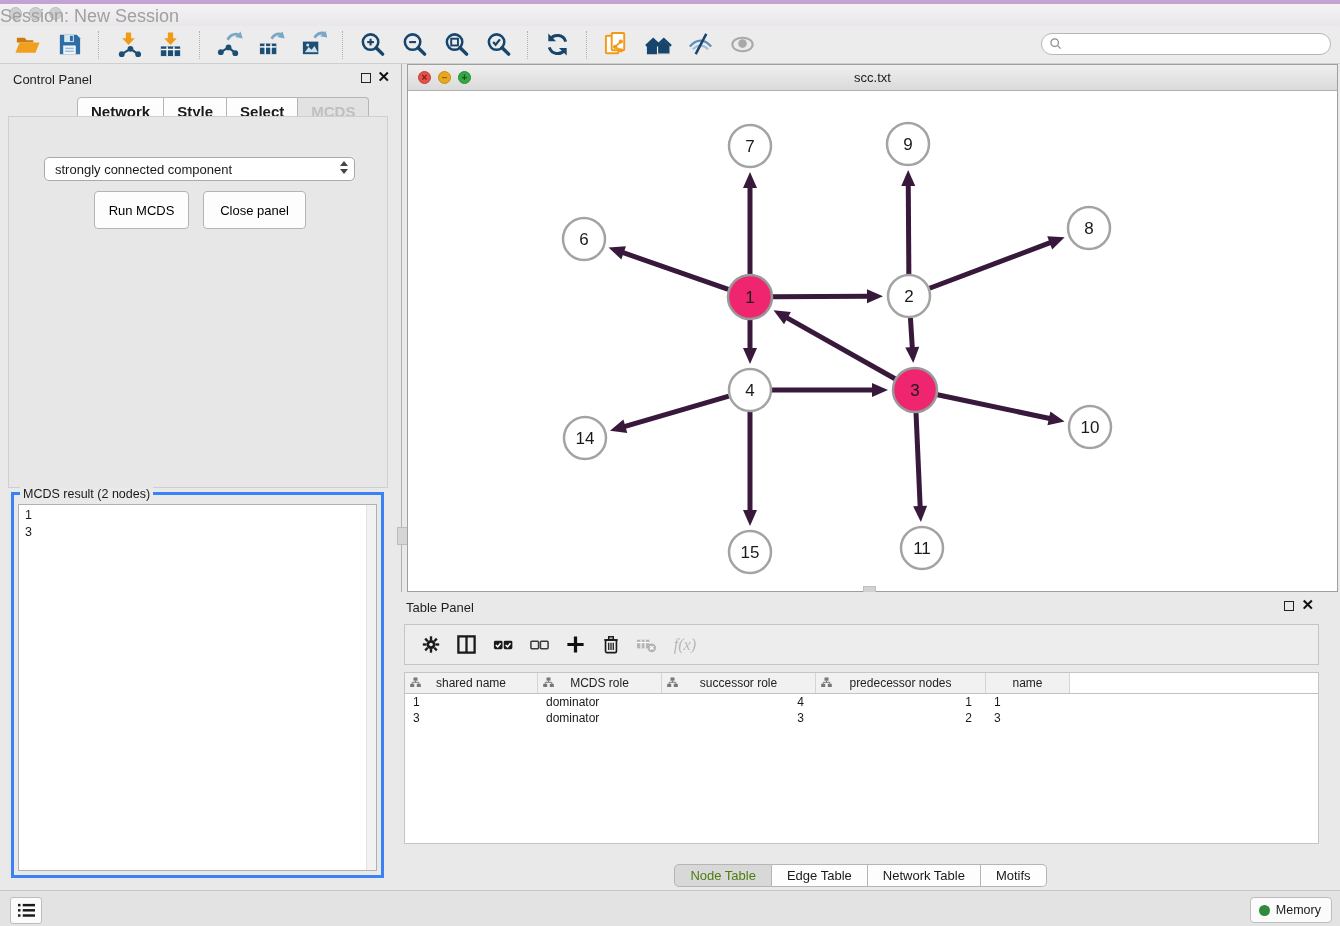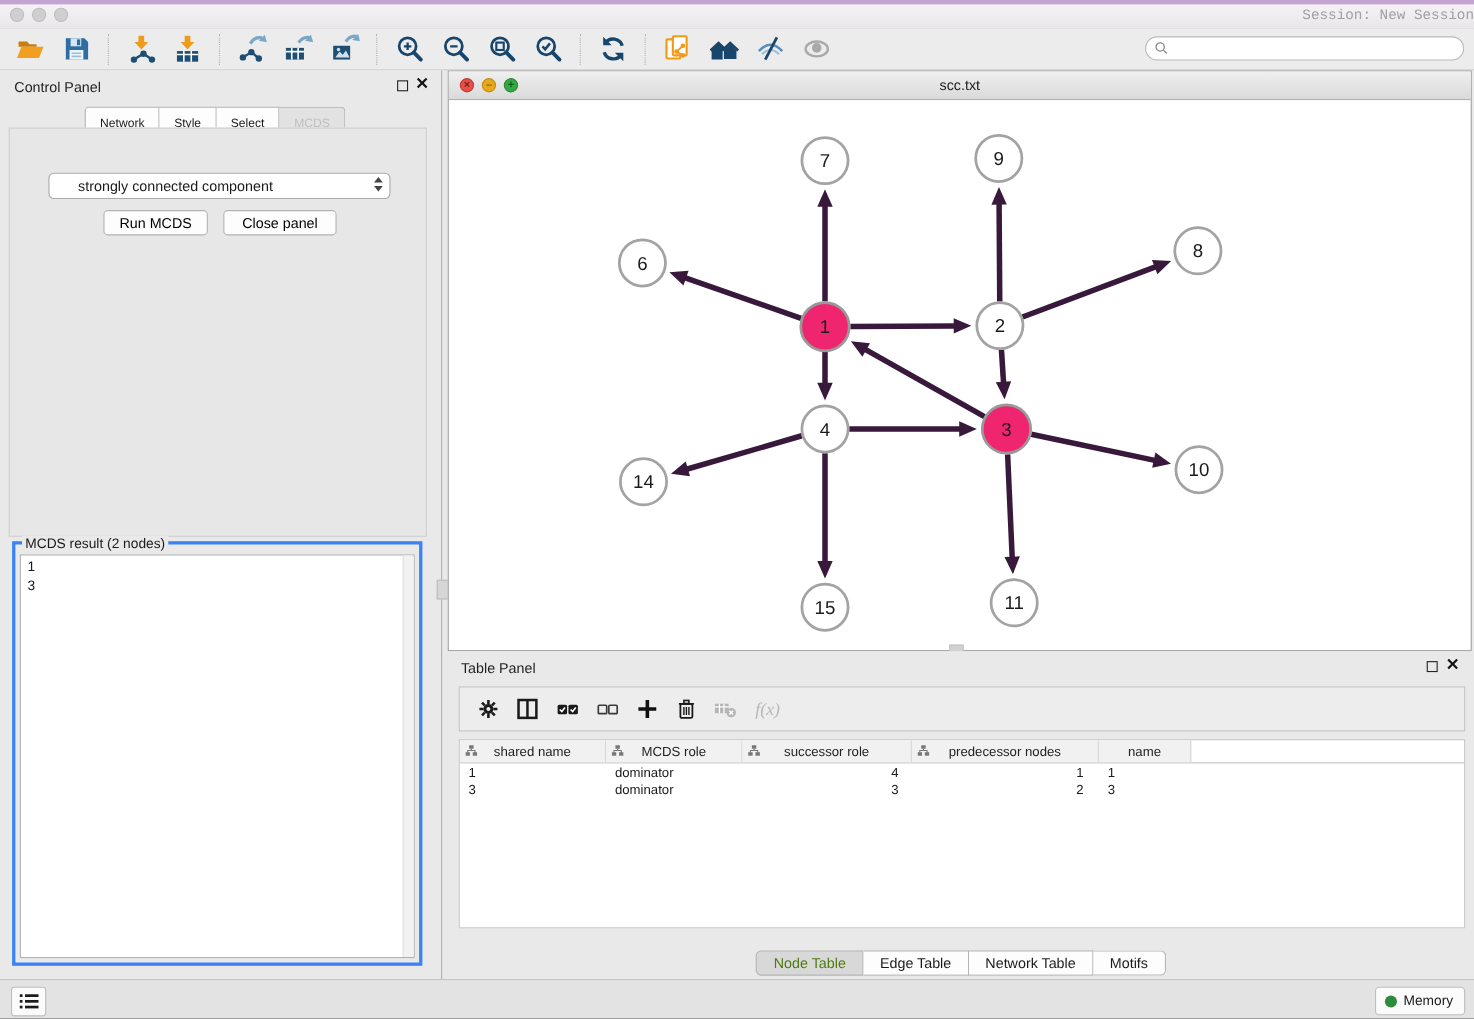--- a/index.html
+++ b/index.html
@@ -4,77 +4,77 @@
 <style>
   html,body{margin:0;padding:0;background:#555;}
   #app{position:relative;width:1340px;height:926px;background:#e9e9e9;overflow:hidden;
        font-family:"Liberation Sans",sans-serif;color:#1a1a1a;}
   
   .titlebar{position:absolute;left:0;top:0;width:100%;height:26px;
             background:linear-gradient(#f6f4f7,#e9e7ea);border-bottom:1px solid #c6c6c6;}
   .titlebar .purple{position:absolute;left:0;top:0;width:100%;height:4px;background:#c2a3d1;}
   .titlebar .tl{position:absolute;top:7px;width:13px;height:13px;border-radius:50%;
                 background:#cfcfcf;border:1px solid #bdbdbd;box-sizing:border-box;}
-  .titlebar .title{position:absolute;left:0;right:0;top:6px;text-align:right;
-                   font-size:13px;color:#a0a0a0;font-family:Liberation Mono, monospace;}
+  .titlebar .title{position:absolute;left:0;right:0;top:6px;text-align:left;
+                   font-size:18px;color:#a0a0a0;}
   
   .toolbar{position:absolute;left:0;top:26px;width:100%;height:38px;background:#ececec;
            border-bottom:1px solid #cfcfcf;display:flex;align-items:center;padding-left:6px;box-sizing:border-box;}
   .tb-btn{width:34px;height:32px;display:flex;align-items:center;justify-content:center;margin:0 4px;}
   .tb-btn svg{width:27px;height:27px;}
   .tb-sep{width:0;height:28px;border-left:1px dotted #b2b2b2;margin:0 8px;}
   .search{position:absolute;right:9px;top:7px;width:290px;height:22px;background:#fff;
           border:1px solid #b8b8b8;border-radius:12px;display:flex;align-items:center;padding-left:7px;box-sizing:border-box;}
   .search svg{width:14px;height:14px;}
   .search input{border:none;outline:none;flex:1;font-size:12px;background:transparent;}
   
   .cpanel{position:absolute;left:0;top:64px;width:402px;height:826px;background:#e9e9e9;
           border-right:1px solid #b0b0b0;box-sizing:border-box;}
   .panel-head{position:relative;height:28px;}
   .panel-head .ph-title{position:absolute;left:13px;top:8px;font-size:13px;color:#1f1f1f;}
   .float-ic{position:absolute;top:9px;width:10px;height:10px;border:1.6px solid #222;box-sizing:border-box;}
   .close-ic{position:absolute;top:5px;font-size:15px;font-weight:bold;color:#111;line-height:16px;}
   .cp-tabs{position:absolute;left:77px;top:33px;display:flex;}
   .cp-tab{height:20px;line-height:20px;padding:4px 13px;background:#fdfdfd;border:1px solid #b5b5b5;
-          border-left:none;font-size:11px;}
+          border-left:none;font-size:15px;font-weight:bold;}
   .cp-tab:first-child{border-left:1px solid #b5b5b5;border-radius:4px 0 0 4px;}
   .cp-tab:last-child{border-radius:0 4px 4px 0;}
   .cp-tab.active{background:#e2e2e2;color:#bfbfbf;}
   .cp-content{position:absolute;left:8px;top:52px;width:380px;height:372px;
               border:1px solid #cfcfcf;background:#e7e7e7;box-sizing:border-box;}
   .opt-label{position:absolute;left:0;width:100%;top:73px;text-align:center;font-size:13px;}
   .dropdown{position:absolute;left:44px;top:93px;width:311px;height:24px;background:#fff;
             border:1px solid #aaa;border-radius:5px;box-sizing:border-box;font-size:13px;
-            display:flex;align-items:center;padding-left:26px;}
+            display:flex;align-items:center;padding-left:10px;}
   .dd-stepper{position:absolute;right:6px;top:3px;display:flex;flex-direction:column;align-items:center;}
   .dd-stepper .up{width:0;height:0;border-left:4px solid transparent;border-right:4px solid transparent;
                   border-bottom:5px solid #444;margin-bottom:2.5px;}
   .dd-stepper .dn{width:0;height:0;border-left:4px solid transparent;border-right:4px solid transparent;
                   border-top:5px solid #444;}
-  .cp-btn{position:absolute;top:127px;height:23px;background:#fdfdfd;border:1px solid #b4b4b4;
+  .cp-btn{position:absolute;top:127px;height:38px;background:#fdfdfd;border:1px solid #b4b4b4;
           border-radius:4px;font-size:13px;font-family:"Liberation Sans",sans-serif;box-sizing:border-box;}
   .result-box{position:absolute;left:11px;top:428px;width:373px;height:386px;
               border:3px solid #3b82f6;background:#e9e9e9;box-sizing:border-box;}
   .result-legend{position:absolute;left:6px;top:-8px;background:#e9e9e9;padding:0 3px;font-size:12.5px;}
   .result-text{position:absolute;left:4px;top:9px;right:4px;bottom:4px;background:#fff;
                border:1px solid #b0b0b0;font-size:12.5px;line-height:17px;padding:2px 0 0 6px;box-sizing:border-box;}
   .result-scroll{position:absolute;right:0;top:0;bottom:0;width:9px;background:#f2f2f2;border-left:1px solid #e2e2e2;}
   .v-grip{position:absolute;left:397px;top:463px;width:9px;height:16px;background:#d6d6d6;border:1px solid #bdbdbd;}
   
   .netwin{position:absolute;left:407px;top:64px;width:931px;height:528px;background:#fff;
           border:1px solid #9f9f9f;box-sizing:border-box;}
   .nw-titlebar{position:relative;height:25px;background:linear-gradient(#efefef,#dadada);
                border-bottom:1px solid #b1b1b1;}
   .nw-tl{position:absolute;top:6px;width:13px;height:13px;border-radius:50%;box-sizing:border-box;
          text-align:center;font-size:10px;font-weight:bold;line-height:12px;}
   .nw-title{position:absolute;left:0;right:0;top:5px;text-align:center;font-size:13px;color:#1c1c1c;}
   .nw-canvas{position:absolute;left:0;top:25px;width:929px;height:501px;}
   .h-grip{position:absolute;left:455px;bottom:-3px;width:11px;height:6px;background:#d2d2d2;border:1px solid #c0c0c0;}
   
-  .tpanel{position:absolute;left:407px;top:592px;width:933px;height:298px;background:#e9e9e9;box-sizing:border-box;}
+  .tpanel{position:absolute;left:394px;top:592px;width:933px;height:298px;background:#e9e9e9;box-sizing:border-box;}
   .tp-toolbar{position:absolute;left:10px;top:32px;width:915px;height:41px;border:1px solid #c5c5c5;
               background:#ededed;display:flex;align-items:center;padding-left:16px;box-sizing:border-box;}
   .tp-ic{display:flex;align-items:center;justify-content:center;margin-right:15px;height:24px;}
   .tp-ic svg{height:21px;}
   .tp-table{position:absolute;left:10px;top:80px;width:915px;height:172px;background:#fff;
             border:1px solid #c5c5c5;box-sizing:border-box;overflow:hidden;}
   .th-row{display:flex;height:20px;border-bottom:1px solid #c2c2c2;}
   .th-cell{position:relative;background:#f1f1f1;border-right:1px solid #d5d5d5;font-size:12px;color:#222;
            display:flex;align-items:center;justify-content:center;box-sizing:border-box;}
   .th-cell .tree{position:absolute;left:5px;top:4px;width:11px;height:11px;}

